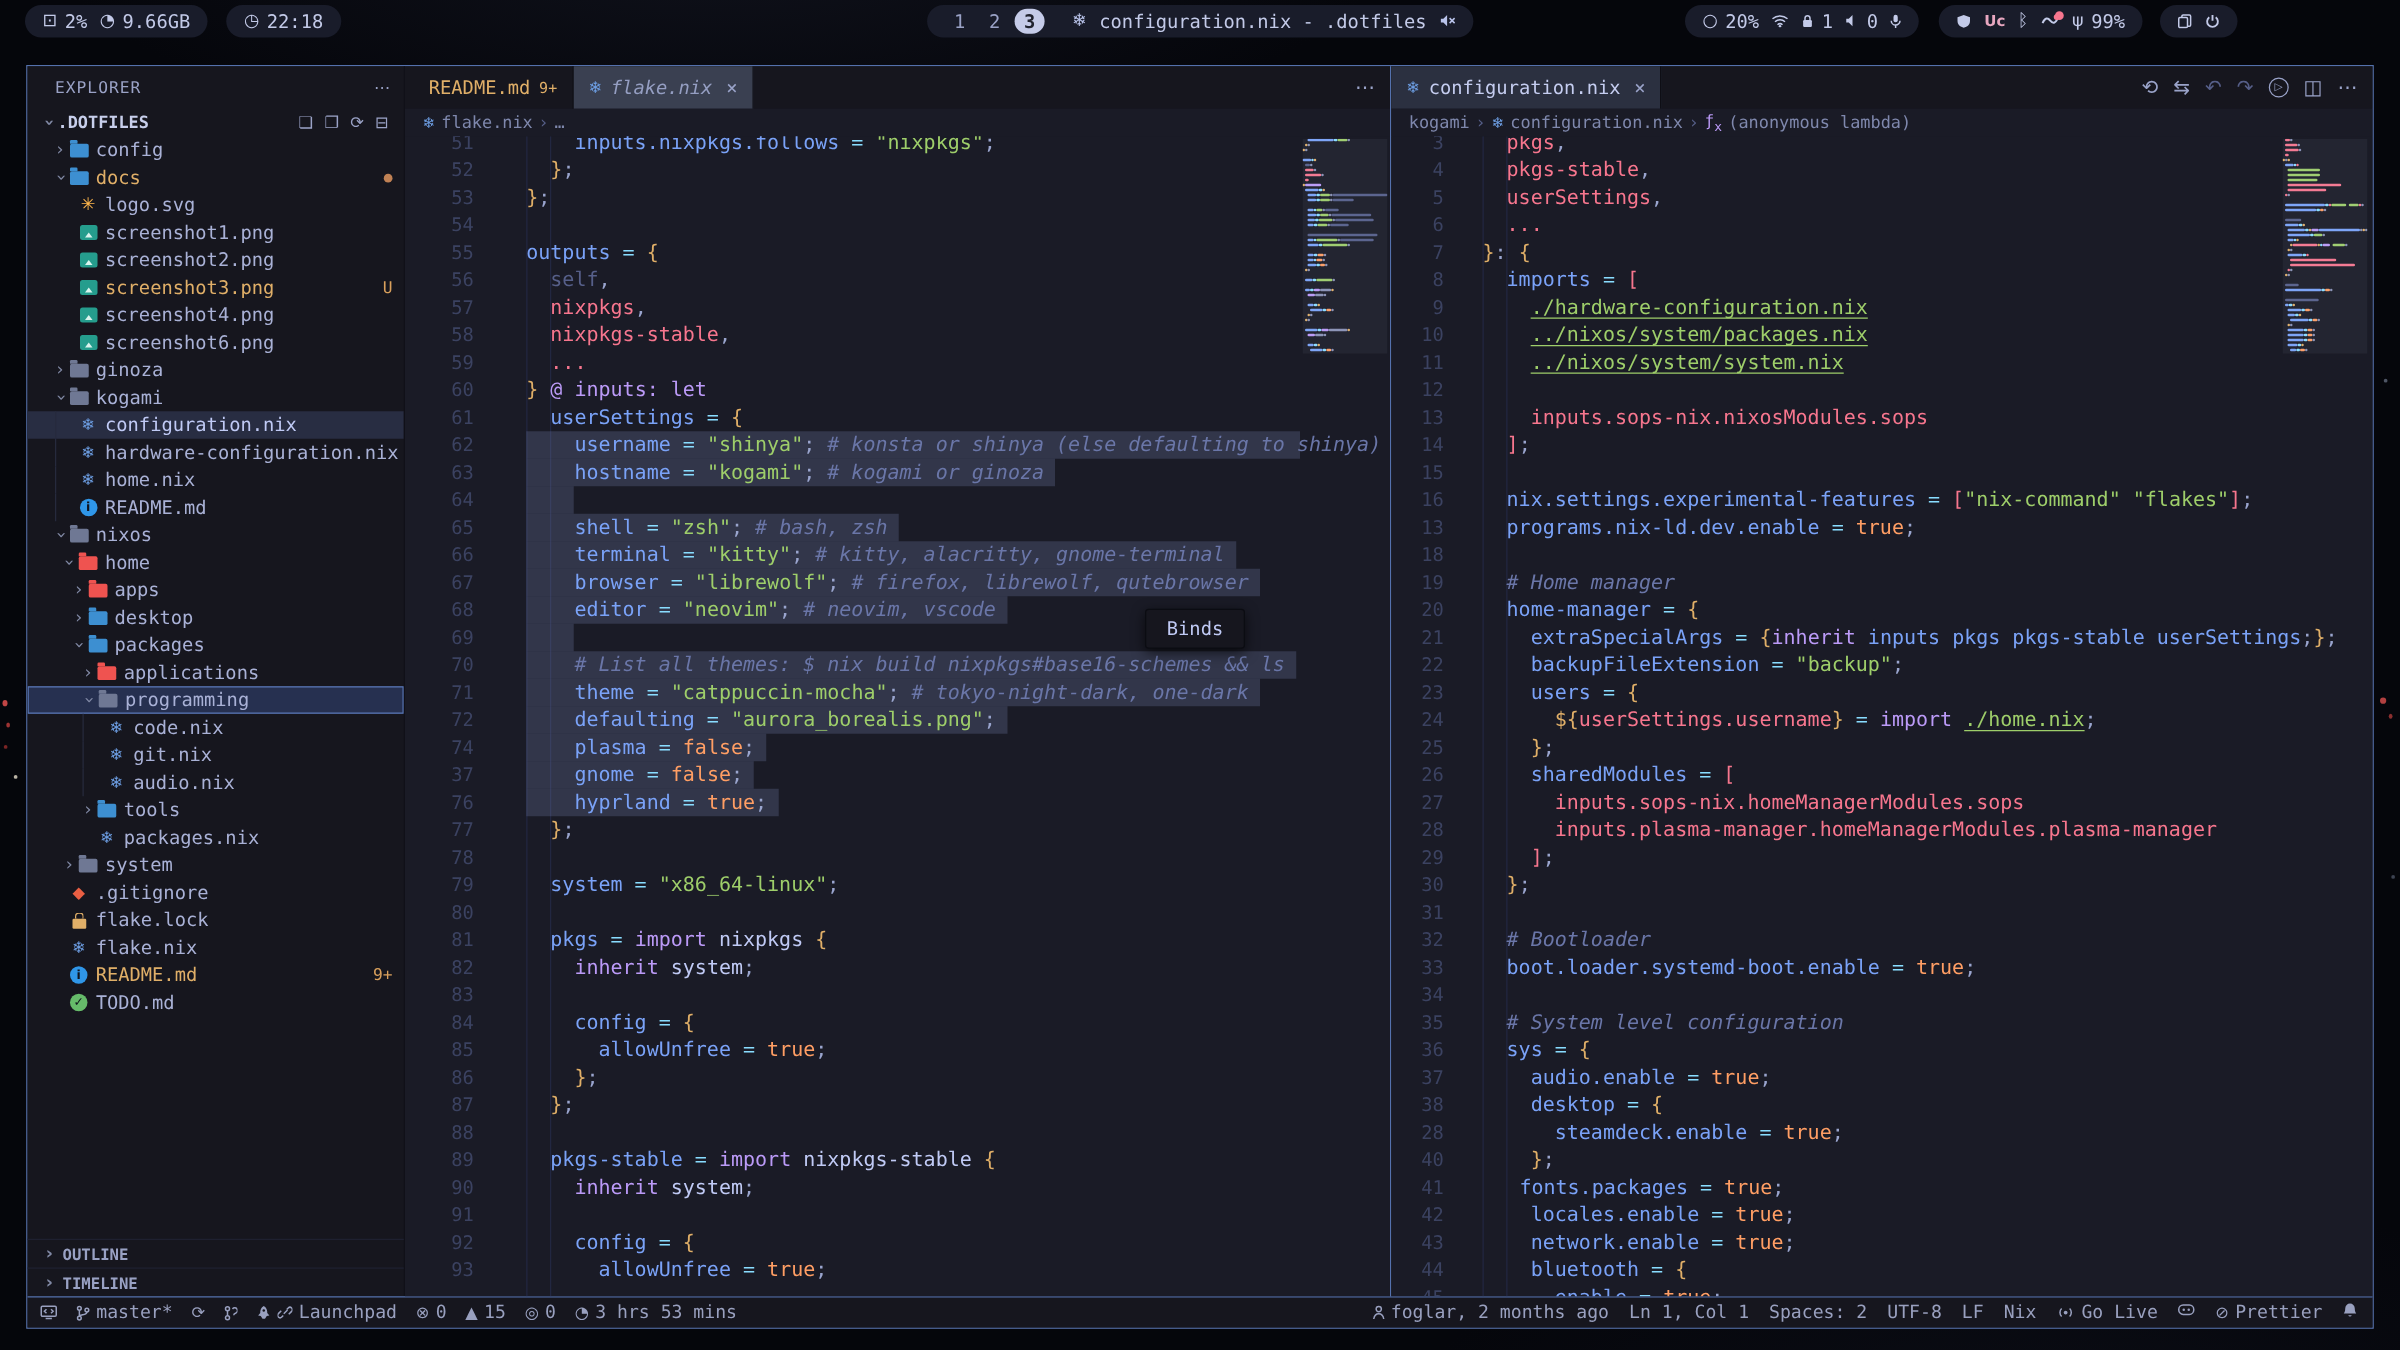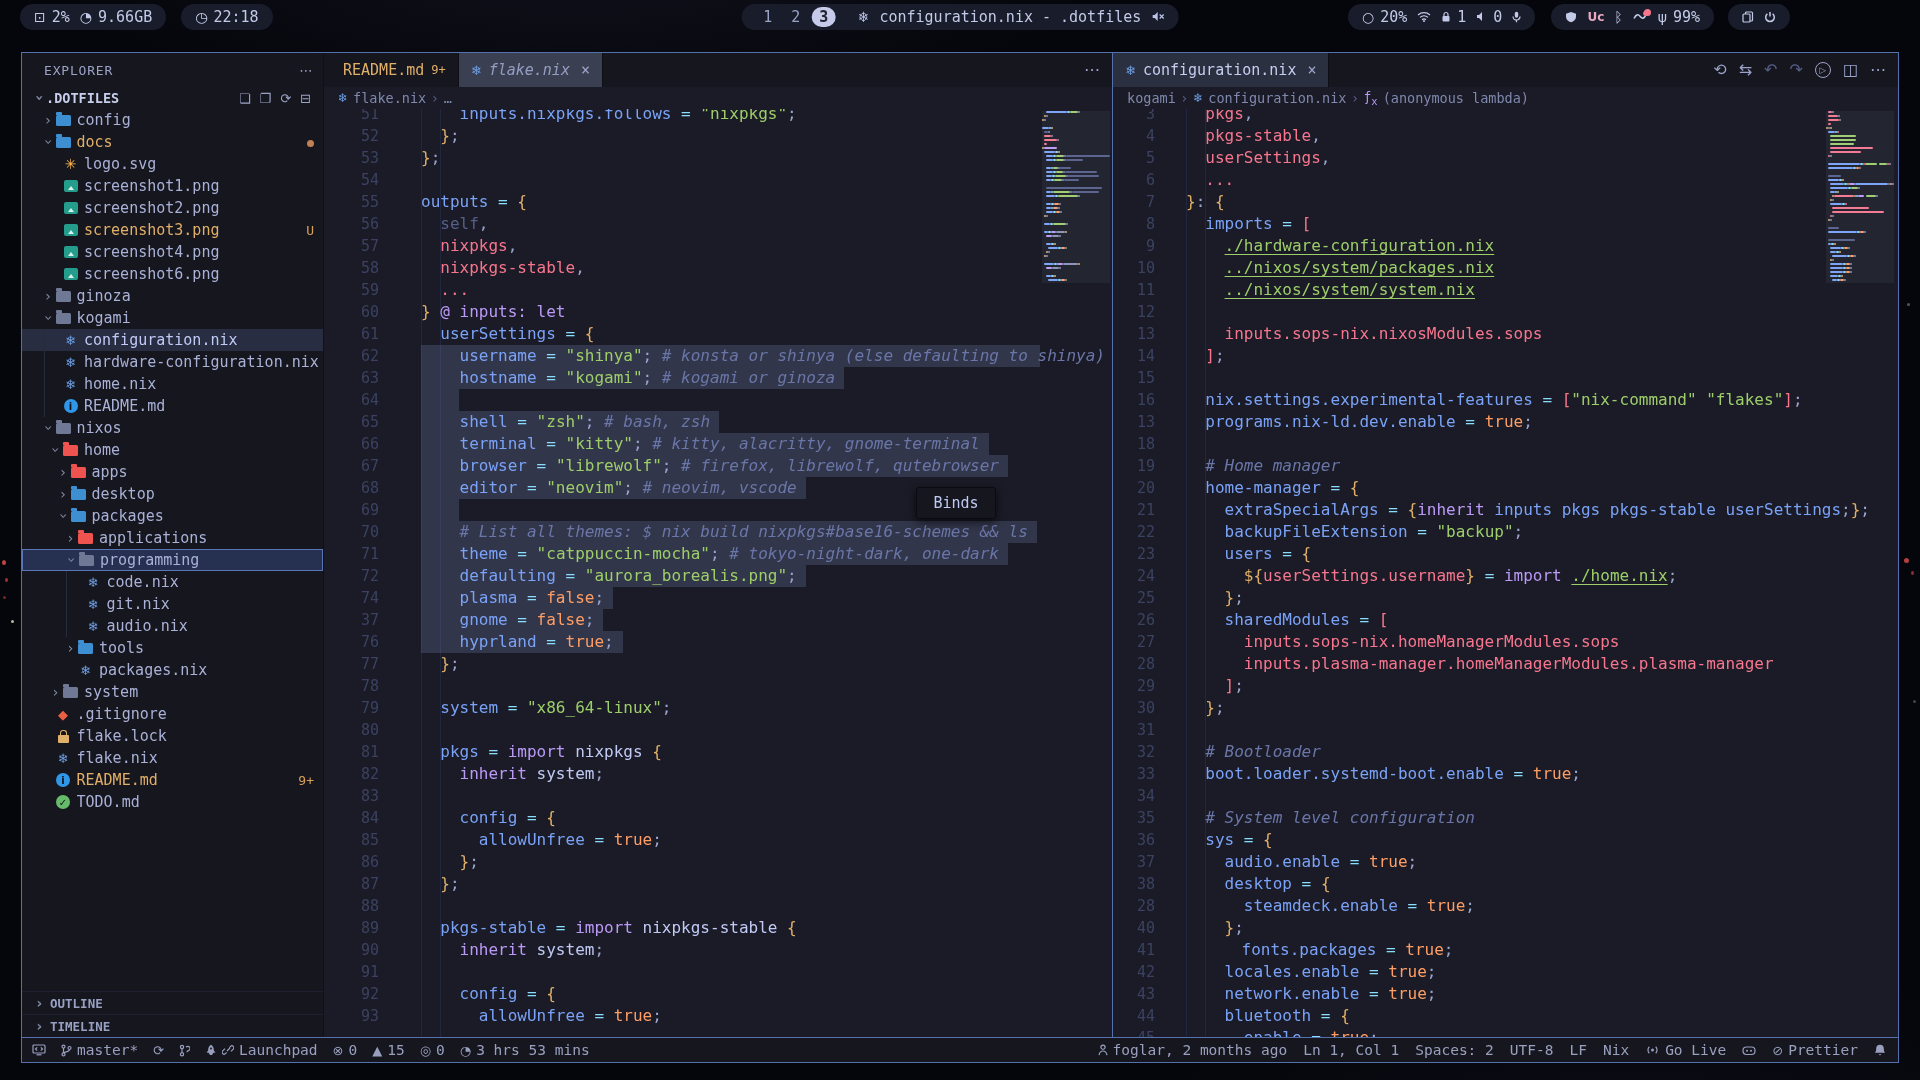--- a/index.html
+++ b/index.html
@@ -77,21 +77,21 @@
   .tok-c{color:#6a76a8;font-style:italic}.tok-n{color:#ff9e64}.tok-d{color:#565f89}
   .tok-u{color:#9ece6a;text-decoration:underline;text-underline-offset:3px}
   .iguide{position:absolute;top:0;bottom:0;width:1px;background:#222741}
   .mm{position:absolute;top:2px;width:68px;overflow:hidden}
   .mmrow{height:2px;margin-bottom:2px;display:flex}
   .mmrow span{height:2px;border-radius:1px}
   .mmslider{position:absolute;left:0;right:0;top:0;background:rgba(200,210,255,.055)}
   
   .statusbar{height:24px;background:#16161e;border-top:1px solid #5471ad;display:flex;align-items:center;color:#99a0bf;font-size:14.5px;flex:none;padding:0 12px 0 10px}
   .sbitem{display:flex;align-items:center;gap:5px;margin-right:15px;white-space:nowrap;cursor:pointer}
-  .sbright{margin-left:auto;display:flex;align-items:center}
+  .sbright{margin-left:auto;display:flex;align-items:flex-start}
   .sbright .sbitem{margin-right:0;margin-left:16px}
   
   .binds{position:absolute;left:916px;top:487px;width:78px;height:30px;background:#16161e;border:1px solid #0b0c12;border-radius:3px;
     box-shadow:0 3px 10px rgba(0,0,0,.65);color:#c0caf5;font-size:15px;display:flex;align-items:center;justify-content:center;z-index:30}
   svg{display:block}
 </style>
 </head>
 <body>
 
 <div class="desktop">
@@ -883,21 +883,21 @@
               <div class="cl"><span class="g" style="width: 42px;">31</span><span class="t" style="margin-left: 31px;"></span></div>
               <div class="cl"><span class="g" style="width: 42px;">32</span><span class="t" style="margin-left: 31px;"><span class="tok-w">  </span><span class="tok-c"># Bootloader</span></span></div>
               <div class="cl"><span class="g" style="width: 42px;">33</span><span class="t" style="margin-left: 31px;"><span class="tok-w">  </span><span class="tok-v">boot.loader.systemd-boot.enable</span><span class="tok-o"> = </span><span class="tok-n">true</span><span class="tok-p">;</span></span></div>
               <div class="cl"><span class="g" style="width: 42px;">34</span><span class="t" style="margin-left: 31px;"></span></div>
               <div class="cl"><span class="g" style="width: 42px;">35</span><span class="t" style="margin-left: 31px;"><span class="tok-w">  </span><span class="tok-c"># System level configuration</span></span></div>
               <div class="cl"><span class="g" style="width: 42px;">36</span><span class="t" style="margin-left: 31px;"><span class="tok-w">  </span><span class="tok-v">sys</span><span class="tok-o"> = </span><span class="tok-b">{</span></span></div>
               <div class="cl"><span class="g" style="width: 42px;">37</span><span class="t" style="margin-left: 31px;"><span class="tok-w">    </span><span class="tok-v">audio.enable</span><span class="tok-o"> = </span><span class="tok-n">true</span><span class="tok-p">;</span></span></div>
               <div class="cl"><span class="g" style="width: 42px;">38</span><span class="t" style="margin-left: 31px;"><span class="tok-w">    </span><span class="tok-v">desktop</span><span class="tok-o"> = </span><span class="tok-b">{</span></span></div>
               <div class="cl"><span class="g" style="width: 42px;">28</span><span class="t" style="margin-left: 31px;"><span class="tok-w">      </span><span class="tok-v">steamdeck.enable</span><span class="tok-o"> = </span><span class="tok-n">true</span><span class="tok-p">;</span></span></div>
               <div class="cl"><span class="g" style="width: 42px;">40</span><span class="t" style="margin-left: 31px;"><span class="tok-w">    </span><span class="tok-b">}</span><span class="tok-p">;</span></span></div>
-              <div class="cl"><span class="g" style="width: 42px;">41</span><span class="t" style="margin-left: 48px;"><span class="tok-w">    </span><span class="tok-v">fonts.packages</span><span class="tok-o"> = </span><span class="tok-n">true</span><span class="tok-p">;</span></span></div>
+              <div class="cl"><span class="g" style="width: 42px;">41</span><span class="t" style="margin-left: 22px;"><span class="tok-w">    </span><span class="tok-v">fonts.packages</span><span class="tok-o"> = </span><span class="tok-n">true</span><span class="tok-p">;</span></span></div>
               <div class="cl"><span class="g" style="width: 42px;">42</span><span class="t" style="margin-left: 31px;"><span class="tok-w">    </span><span class="tok-v">locales.enable</span><span class="tok-o"> = </span><span class="tok-n">true</span><span class="tok-p">;</span></span></div>
               <div class="cl"><span class="g" style="width: 42px;">43</span><span class="t" style="margin-left: 31px;"><span class="tok-w">    </span><span class="tok-v">network.enable</span><span class="tok-o"> = </span><span class="tok-n">true</span><span class="tok-p">;</span></span></div>
               <div class="cl"><span class="g" style="width: 42px;">44</span><span class="t" style="margin-left: 31px;"><span class="tok-w">    </span><span class="tok-v">bluetooth</span><span class="tok-o"> = </span><span class="tok-b">{</span></span></div>
               <div class="cl"><span class="g" style="width: 42px;">45</span><span class="t" style="margin-left: 31px;"><span class="tok-w">      </span><span class="tok-v">enable</span><span class="tok-o"> = </span><span class="tok-n">true</span><span class="tok-p">;</span></span></div>
             </div>
           <div class="mm" id="mm2" style="right:4px">
               <div class="mmslider" style="height: 172px;"></div>
               <div class="mmrow">
                 <span style="width: 2px;"></span>
                 <span style="width: 3.8px; background: rgb(247, 118, 142);"></span>

